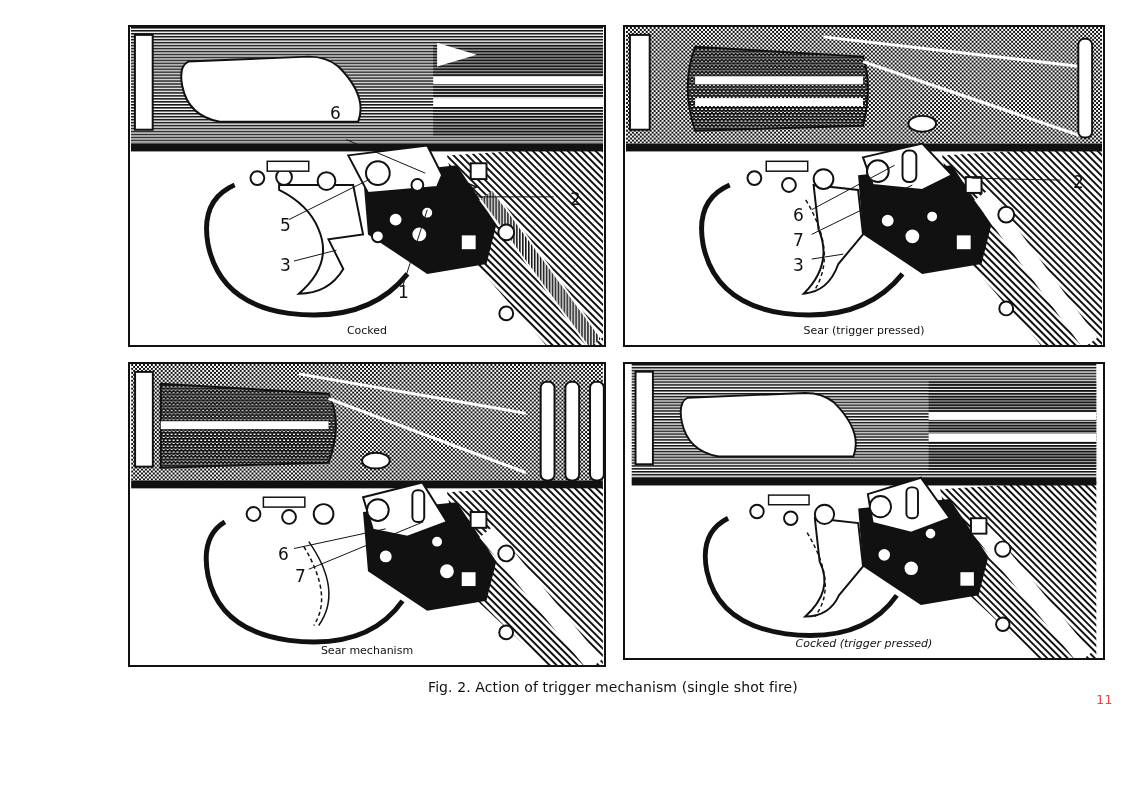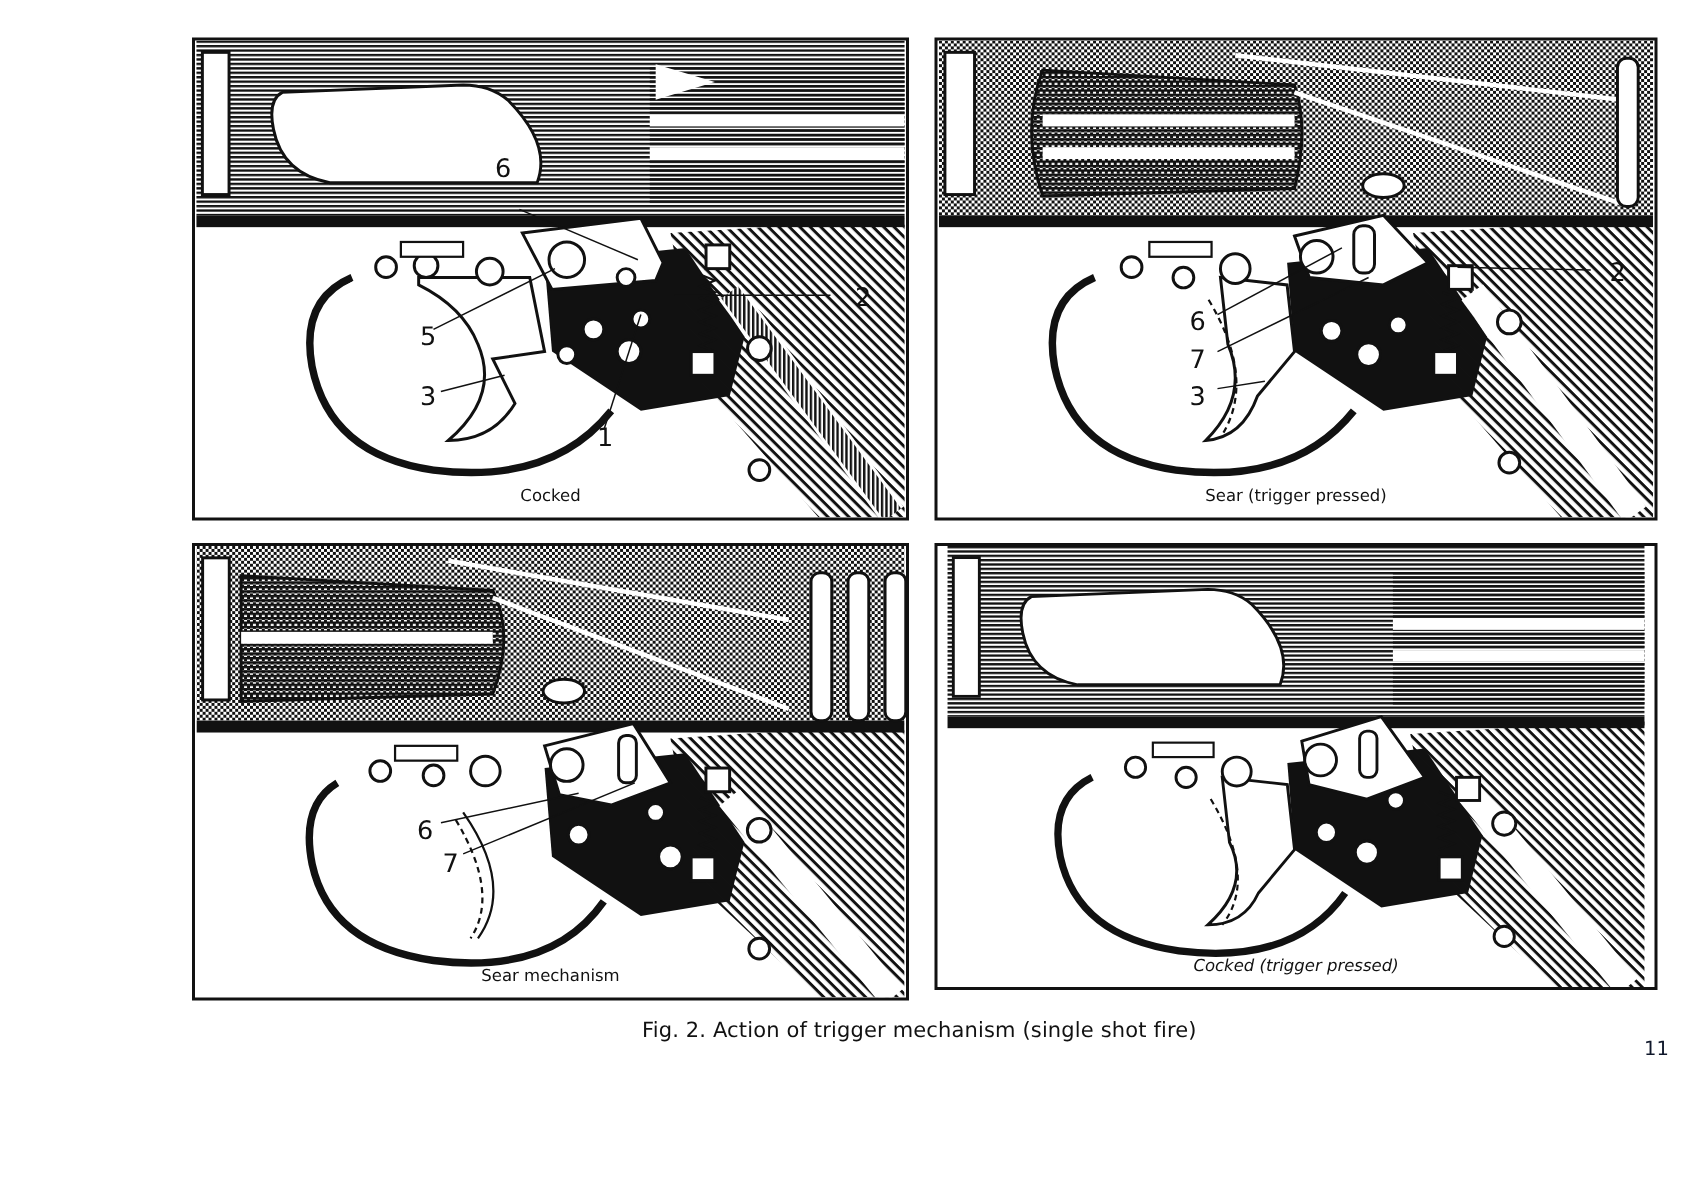--- a/index.html
+++ b/index.html
@@ -9,21 +9,21 @@
   .panel { position:absolute; border:2px solid #111; background:#fff; overflow:hidden; box-sizing:border-box; }
   .p1 { left:0; top:0; width:478px; height:322px; }
   .p2 { left:495px; top:0; width:482px; height:322px; }
   .p3 { left:0; top:337px; width:478px; height:305px; }
   .p4 { left:495px; top:337px; width:482px; height:298px;font-style:italic; }
   .panel svg { position:absolute; left:0; top:0; width:100%; height:100%; }
   .caption { position:absolute; bottom:8px; left:0; right:0; text-align:center; font-size:11px;
              font-family:"DejaVu Sans", sans-serif; color:#111; }
   .callout { position:absolute; font-size:17px; font-family:"DejaVu Sans", sans-serif; color:#111; }
   .fig-title { position:absolute; left:428px; top:679px; font-size:14px; font-family:"DejaVu Sans", sans-serif; color:#111; letter-spacing:0.1px; }
-  .page-no { position:absolute; left:1096px; top:692px; font-size:13px; font-family:"DejaVu Sans", sans-serif; color:#0f172a; }
+  .page-no { position:absolute; left:1096px; top:692px; font-size:13px; font-family:"DejaVu Sans", sans-serif; color:#ef4444; }
 </style>
 </head>
 <body>
 
 <div class="figure">
 
   <div class="panel p1">
     <svg viewBox="0 0 478 322">
       <defs>
         <pattern id="hatchH" width="4" height="3" patternUnits="userSpaceOnUse">

